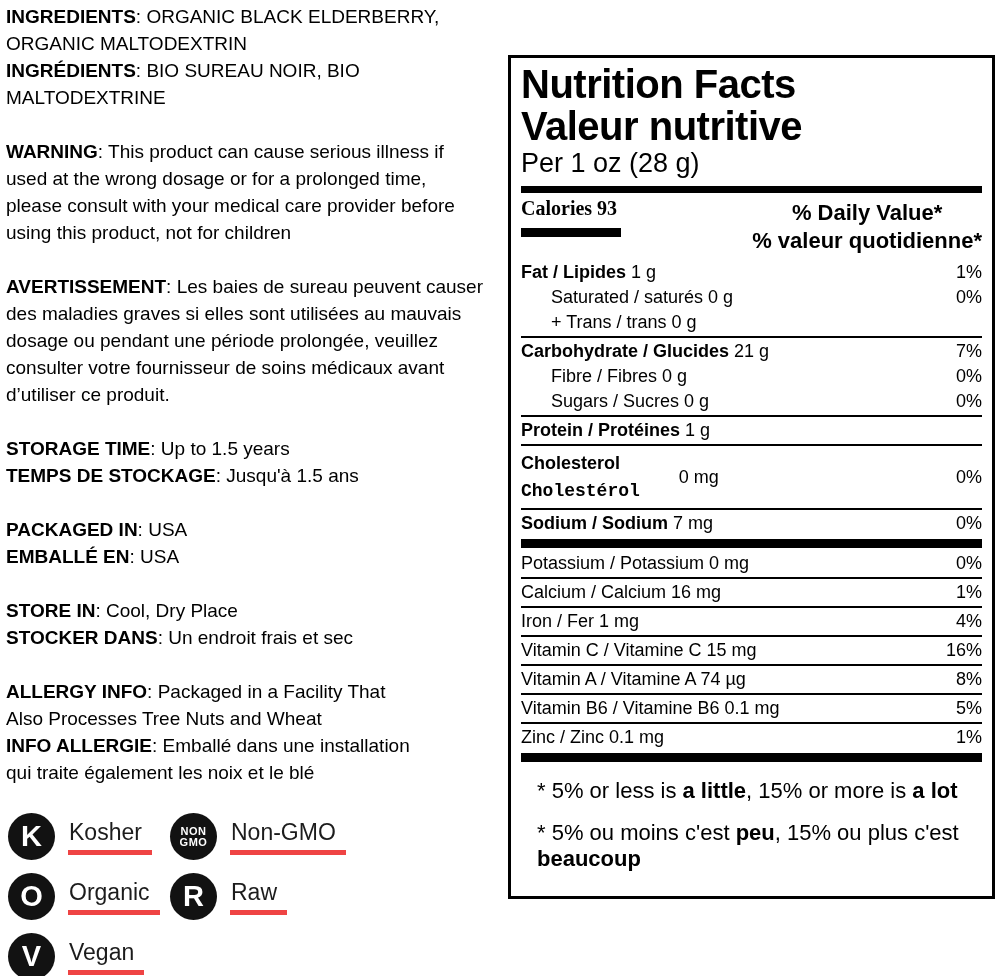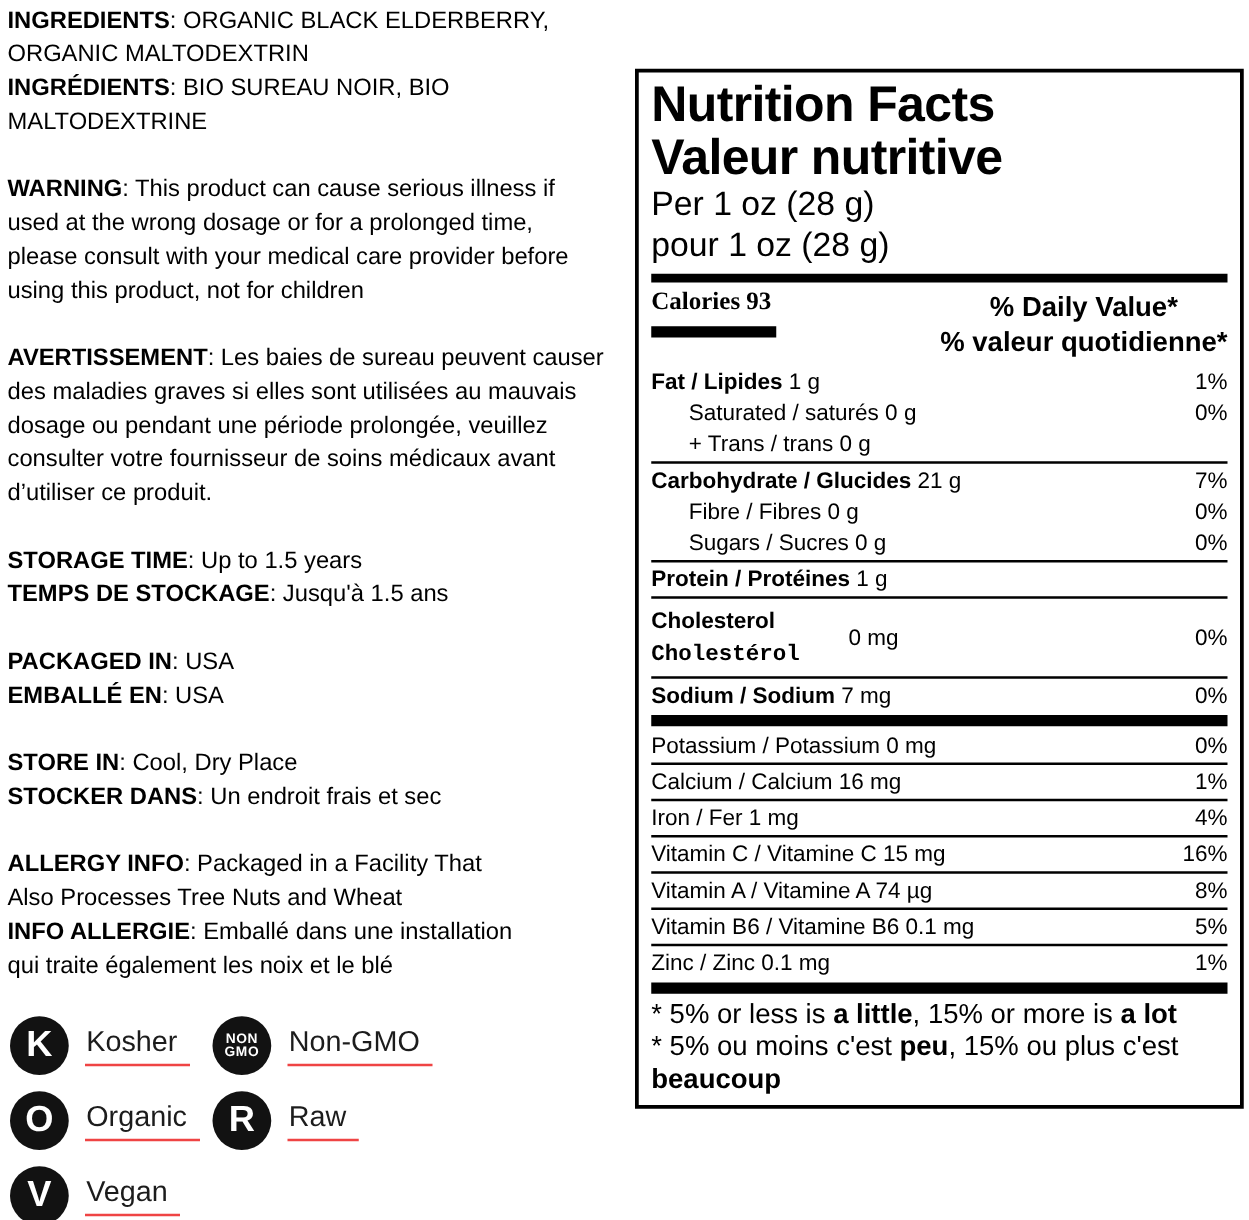--- a/index.html
+++ b/index.html
@@ -15,21 +15,21 @@
   .tblock p b{font-weight:bold;}
   
   .badges{display:grid;grid-template-columns:158px auto;row-gap:13px;column-gap:4px;
           margin-top:22px;padding-left:2px;}
   .badge{display:flex;align-items:center;gap:13px;}
   .badge-icon{width:47px;height:47px;border-radius:50%;background:#121212;color:#fff;
       display:flex;flex-direction:column;align-items:center;justify-content:center;
       font-weight:bold;font-size:29px;line-height:29px;flex:0 0 auto;}
   .badge-icon.small{font-size:11px;line-height:11px;letter-spacing:.5px;}
   .badge-label{font-size:23px;color:#1c1c1c;padding:0 10px 4px 1px;
-      border-bottom:2px solid #ef4444;}
+      border-bottom:5px solid #ef4444;}
   
   .panel{position:absolute;left:508px;top:55px;width:487px;box-sizing:border-box;
       border:3px solid #000;background:#fff;padding:6px 10px 8px 10px;}
   .nf-title{font-size:40px;font-weight:bold;line-height:1.04;letter-spacing:-.5px;}
   .serving{font-size:27px;line-height:1.22;}
   .serving:first-of-type{margin-top:3px;}
   .bar-thick{border:none;border-top:7px solid #000;margin:6px 0 4px 0;}
   .cal-row{display:flex;justify-content:space-between;align-items:flex-start;margin:2px 0 5px 0;}
   .cal{font-size:20px;font-weight:bold;border-bottom:9px solid #000;
       padding:0 4px 8px 0;align-self:flex-start;font-family:Liberation Serif, serif;}
@@ -38,21 +38,21 @@
   .row{display:flex;align-items:baseline;padding:2px 0;}
   .row .name{flex:1;white-space:nowrap;}
   .row.indent .name{padding-left:30px;}
   .row .dv{text-align:right;white-space:nowrap;}
   .row.chol{align-items:center;gap:29px;}
   .row.chol .name2{line-height:28px;font-weight:bold;}
   .row.chol .amount{flex:1;padding-left:10px;}
   .sep{border-top:2px solid #000;margin:1px 0;}
   .sep.thick{border-top:9px solid #000;margin:3px 0;}
   .footnotes{margin-top:3px;}
-  .footnotes p{margin:0;font-size:22px;line-height:26px;}
+  .footnotes p{margin:16px;font-size:22px;line-height:26px;}
   .footnotes b{font-weight:bold;}
 </style>
 </head>
 <body>
 
 <div class="left-col">
   <div id="left-blocks">
       <div class="tblock">
         <p><b>INGREDIENTS</b>: ORGANIC BLACK ELDERBERRY,
 ORGANIC MALTODEXTRIN</p>
@@ -123,21 +123,20 @@
         </span>
         <span class="badge-label">Vegan</span>
       </div>
     </div>
 </div>
 
 <div class="panel">
   <div class="nf-title">Nutrition Facts</div>
   <div class="nf-title">Valeur nutritive</div>
   <div class="serving">Per 1 oz (28 g)</div>
-  <div class="serving">pour 1 oz (28 g)</div>
   <div class="bar-thick"></div>
   <div class="cal-row">
     <span class="cal">Calories 93</span>
     <span class="dv-head">
       <span style="display:block">% Daily Value*</span>
       <span style="display:block">% valeur quotidienne*</span>
     </span>
   </div>
   <div class="rows" id="nf-rows">
       <div class="row">

